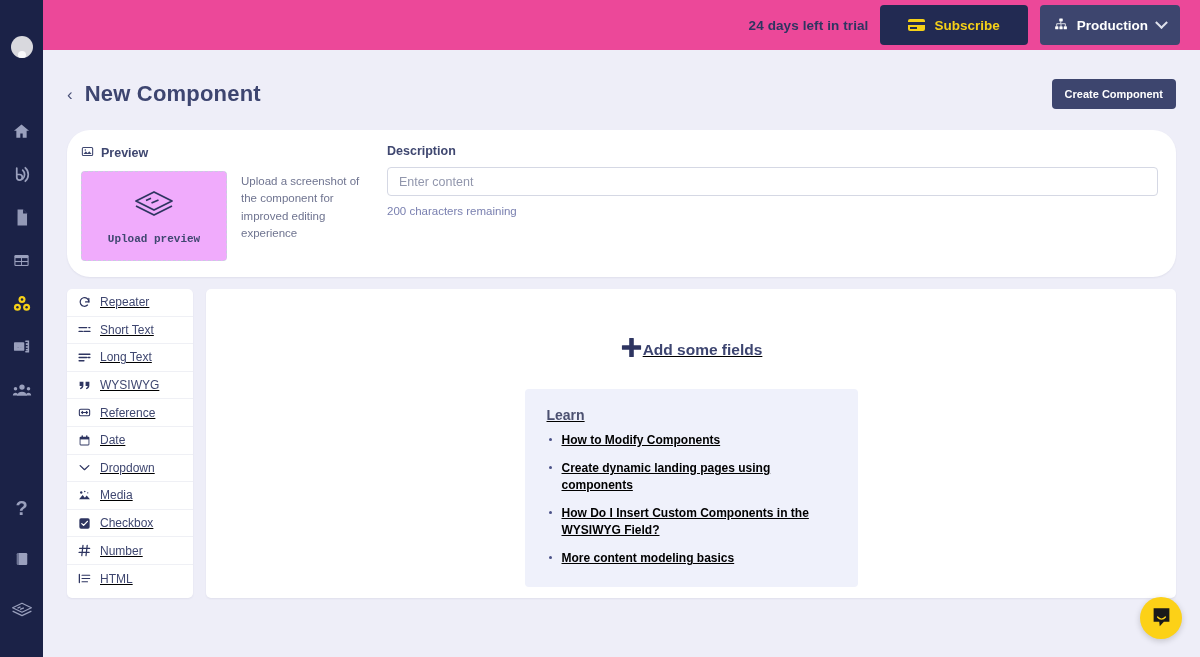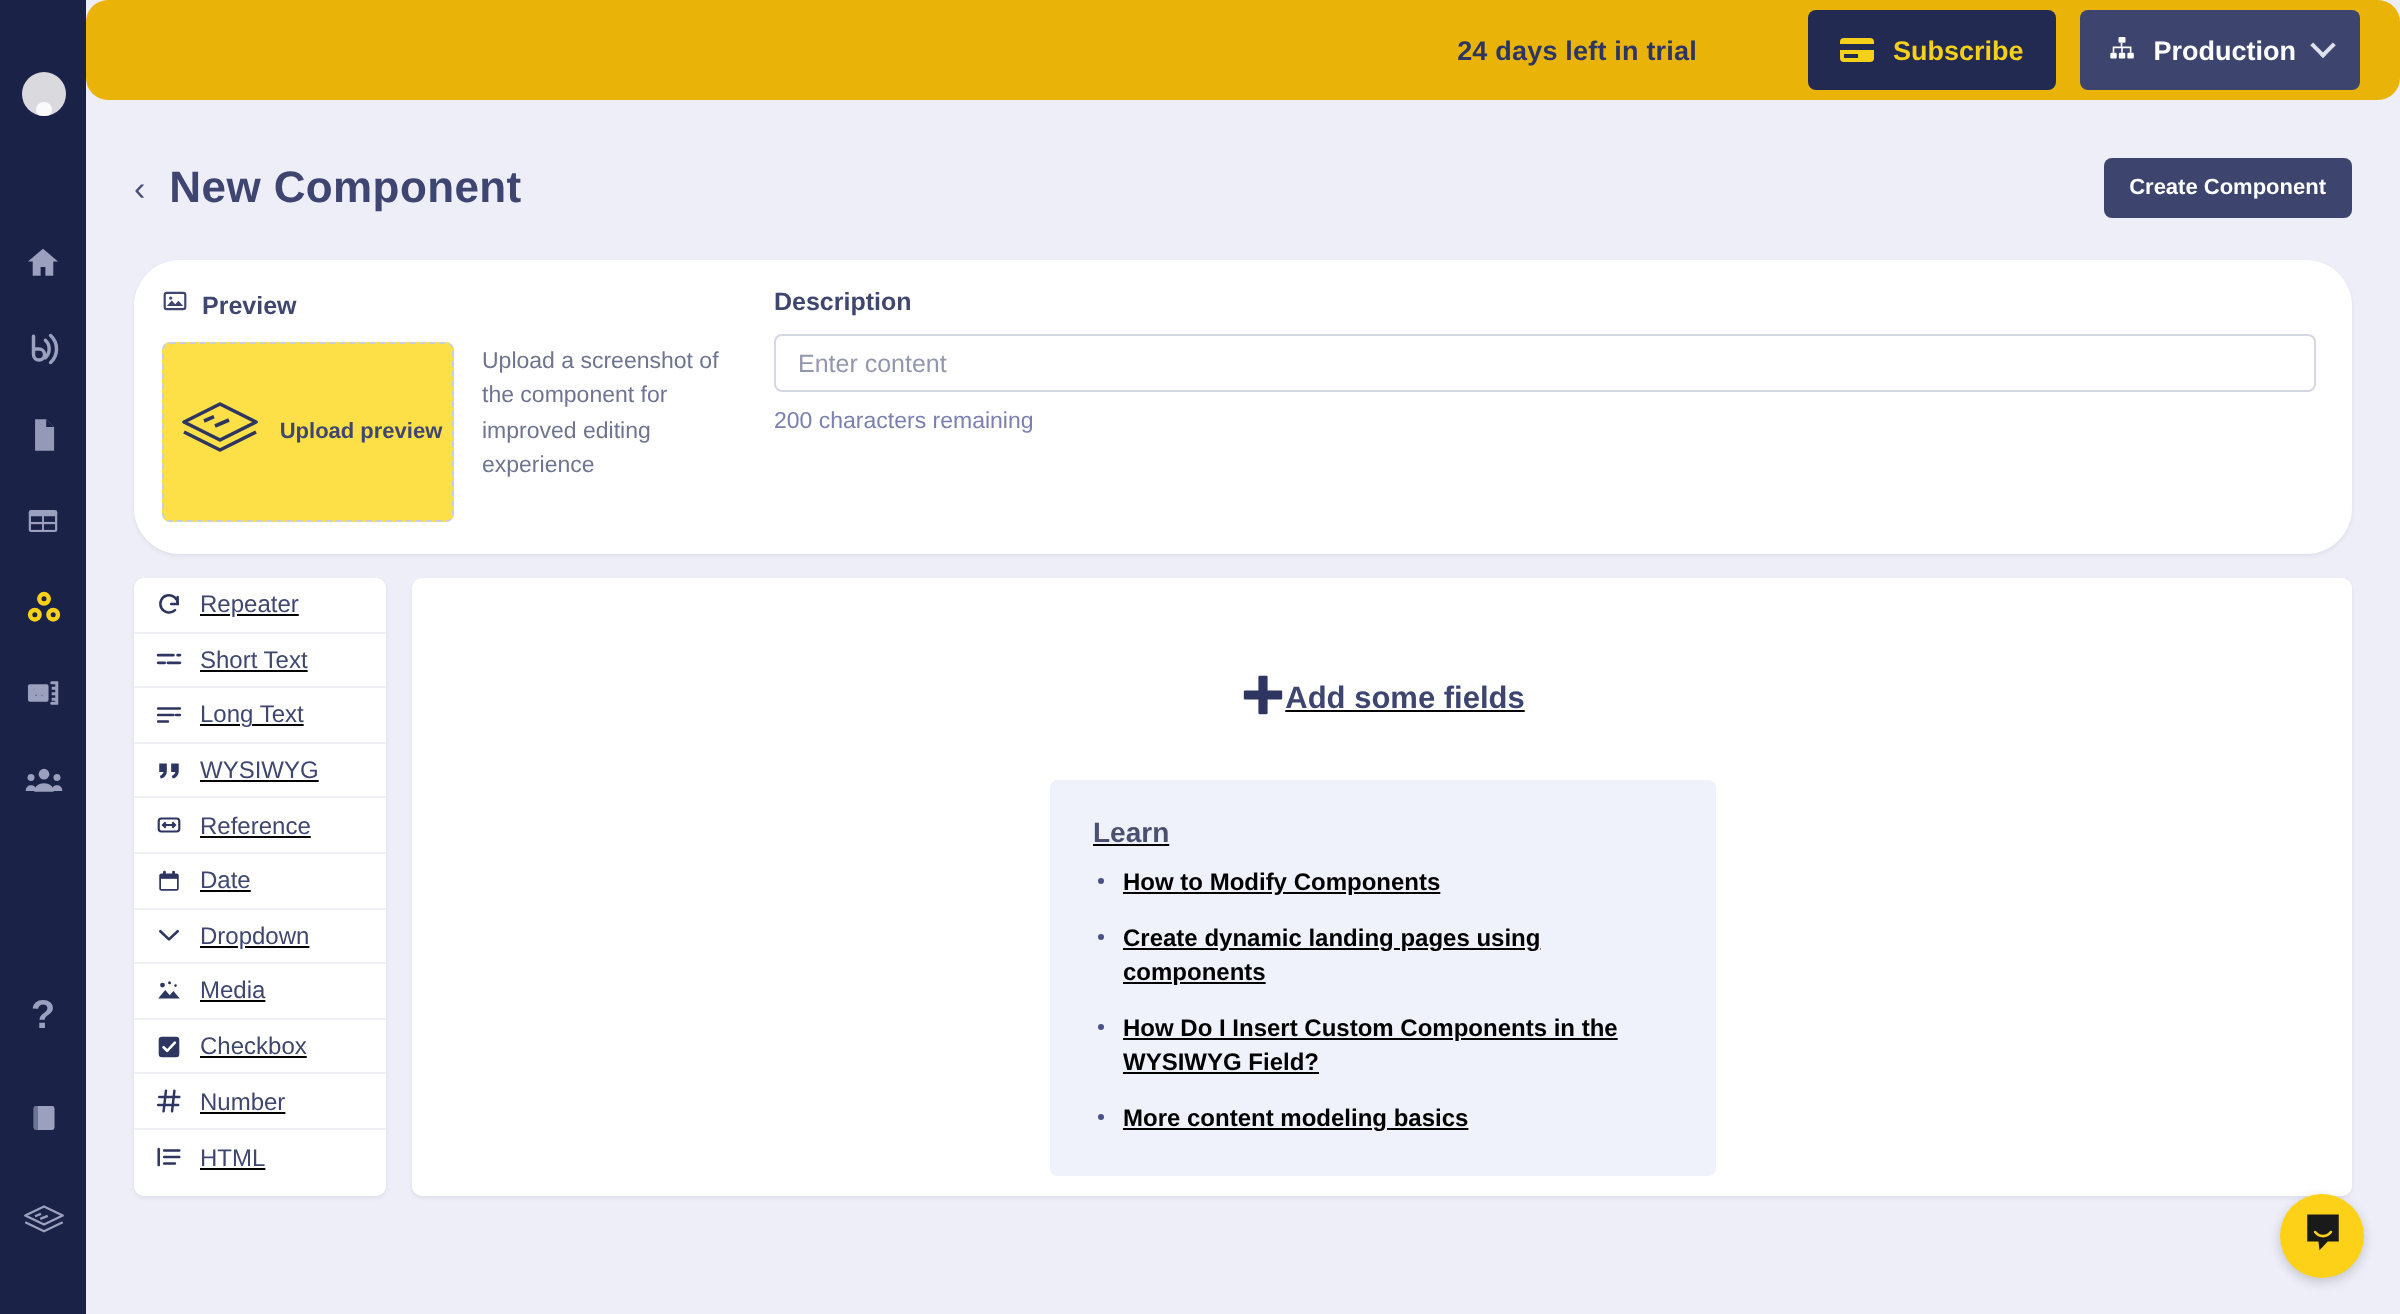--- a/index.html
+++ b/index.html
@@ -38,30 +38,29 @@
   .rail-ico.active { color: #f7d117; }
   .rail-bottom { margin-top: auto; display: flex; flex-direction: column; align-items: center; padding-bottom: 22px; }
   .rail-bottom .rail-ico { height: 51px; }
   .qmark { font-size: 20px; font-weight: bold; color: #9aa0bd; line-height: 1; }
 
   
   .right { flex: 1; display: flex; flex-direction: column; position: relative; }
 
   
   .topbar {
-    height: 50px; background: #eab308; display: flex; align-items: center;
-    justify-content: flex-end; padding-right: 20px; gap: 12px; flex: 0 0 50px; border-radius: 11px;
+    height: 50px; background: #ec4899; display: flex; align-items: center;
+    justify-content: flex-end; padding-right: 20px; gap: 12px; flex: 0 0 50px;
   }
   .trial-text { font-size: 13.5px; font-weight: bold; color: #2e3561; letter-spacing: .1px; }
   .btn-subscribe {
     background: #222a52; color: #f5d018; border: none; border-radius: 4px;
-    height: 40px; padding: 0 16px; font-size: 13.5px; font-weight: bold;
+    height: 40px; padding: 0 28px; font-size: 13.5px; font-weight: bold;
     display: flex; align-items: center; gap: 9px; cursor: pointer;
     font-family: "Liberation Sans", sans-serif;
-    margin-left: 44px;
   }
   .card-ico { width: 17px; height: 12px; border-radius: 2px; background: #f5d018; position: relative; flex: 0 0 17px; }
   .card-ico::before { content: ""; position: absolute; left: 0; top: 3px; width: 17px; height: 2.5px; background: #222a52; }
   .card-ico::after { content: ""; position: absolute; left: 2px; top: 7.5px; width: 7px; height: 2px; background: #222a52; }
   .btn-env {
     background: #3d456e; color: #ffffff; border: none; border-radius: 4px;
     height: 40px; padding: 0 14px; font-size: 13.5px; font-weight: bold;
     display: flex; align-items: center; gap: 9px; cursor: pointer;
     font-family: "Liberation Sans", sans-serif;
   }
@@ -81,22 +80,22 @@
   .content { padding: 14px 24px 0 24px; }
   .card {
     background: #fff; border-radius: 5px; box-shadow: 0 1px 2px rgba(40,45,90,.07);
   }
   .card-top { display: flex; padding: 14px 18px 16px 14px; min-height: 122px; border-radius: 23px; }
   .prev-col { width: 300px; flex: 0 0 300px; }
   .prev-head { display: flex; align-items: center; gap: 7px; margin-bottom: 9px; }
   .prev-label { font-size: 12.5px; font-weight: bold; color: #3f4770; }
   .upload-box {
     width: 146px; height: 90px; border: 1px dashed #c9cde0; border-radius: 4px;
-    display: flex; flex-direction: row; align-items: center; justify-content: center;
-    gap: 7px; cursor: pointer; background: #fde047;
+    display: flex; flex-direction: column; align-items: center; justify-content: center;
+    gap: 7px; cursor: pointer; background: #f0abfc; font-family: Liberation Mono, monospace;
   }
   .upload-label { font-size: 11px; font-weight: bold; color: #3f4770; }
   .prev-body { display: flex; gap: 14px; }
   .prev-hint { font-size: 11.5px; color: #6f7490; line-height: 1.5; width: 125px; padding-top: 2px; }
   .desc-col { flex: 1; padding-left: 6px; }
   .desc-label { font-size: 12.5px; font-weight: bold; color: #3f4770; margin-bottom: 9px; }
   .desc-input {
     width: 100%; height: 29px; border: 1px solid #d5d8e4; border-radius: 4px;
     padding: 0 11px; font-size: 12.5px; color: #3f4770; outline: none;
     font-family: "Liberation Sans", sans-serif; background: #fff;

